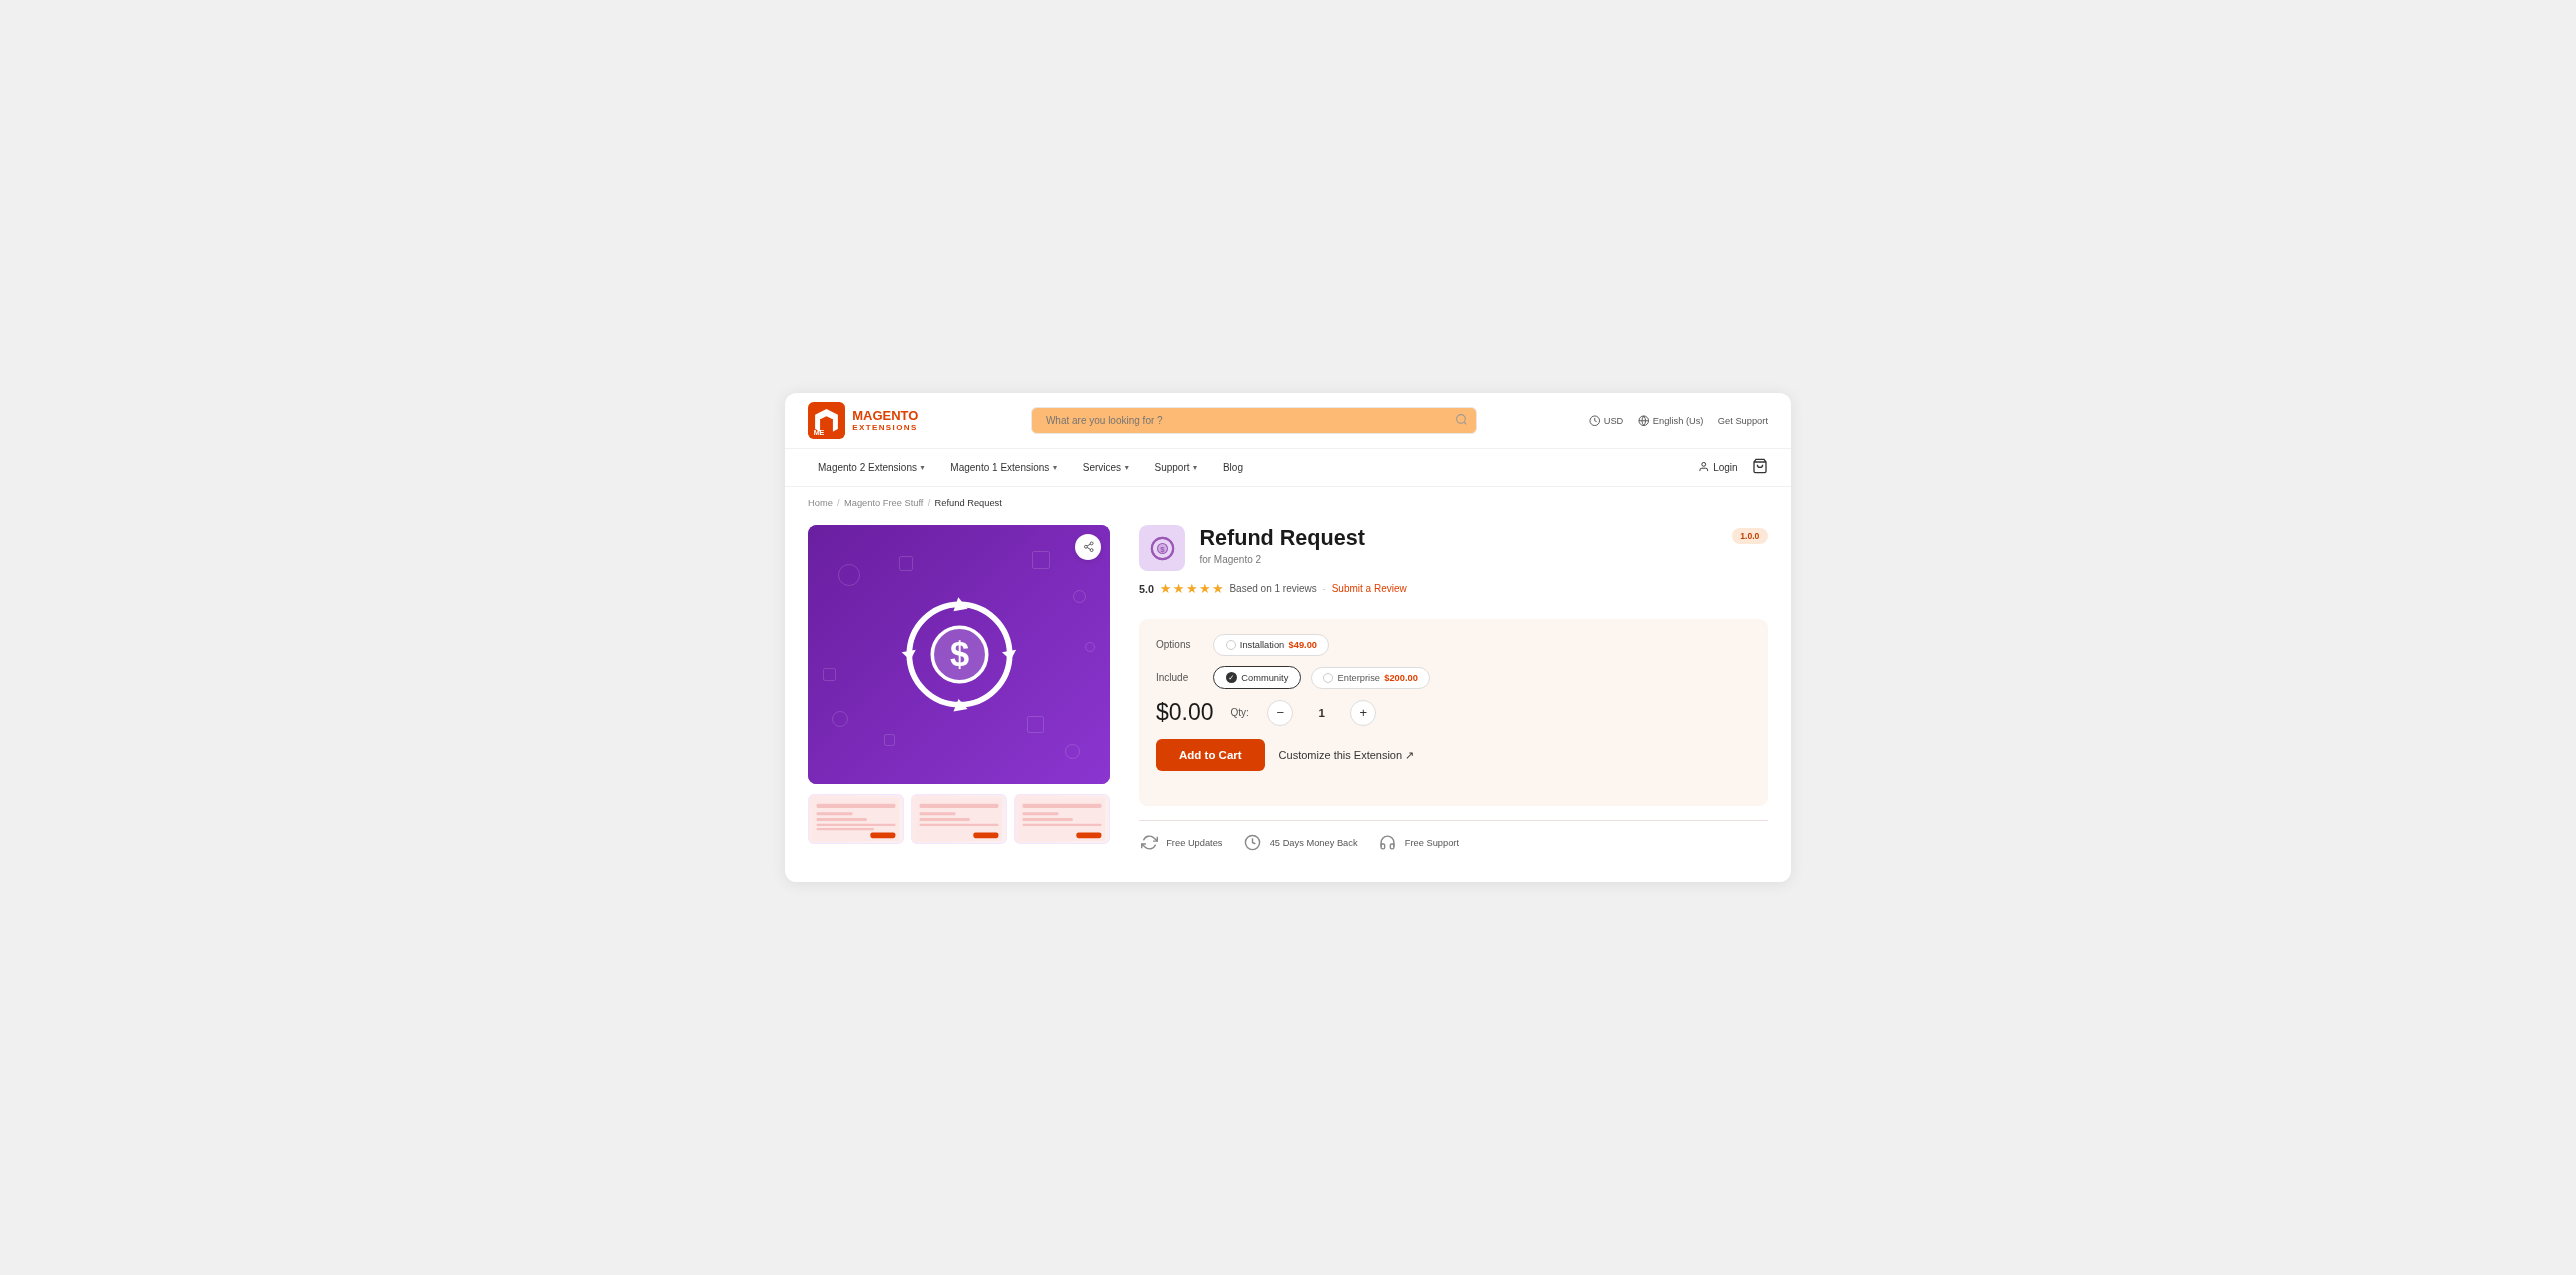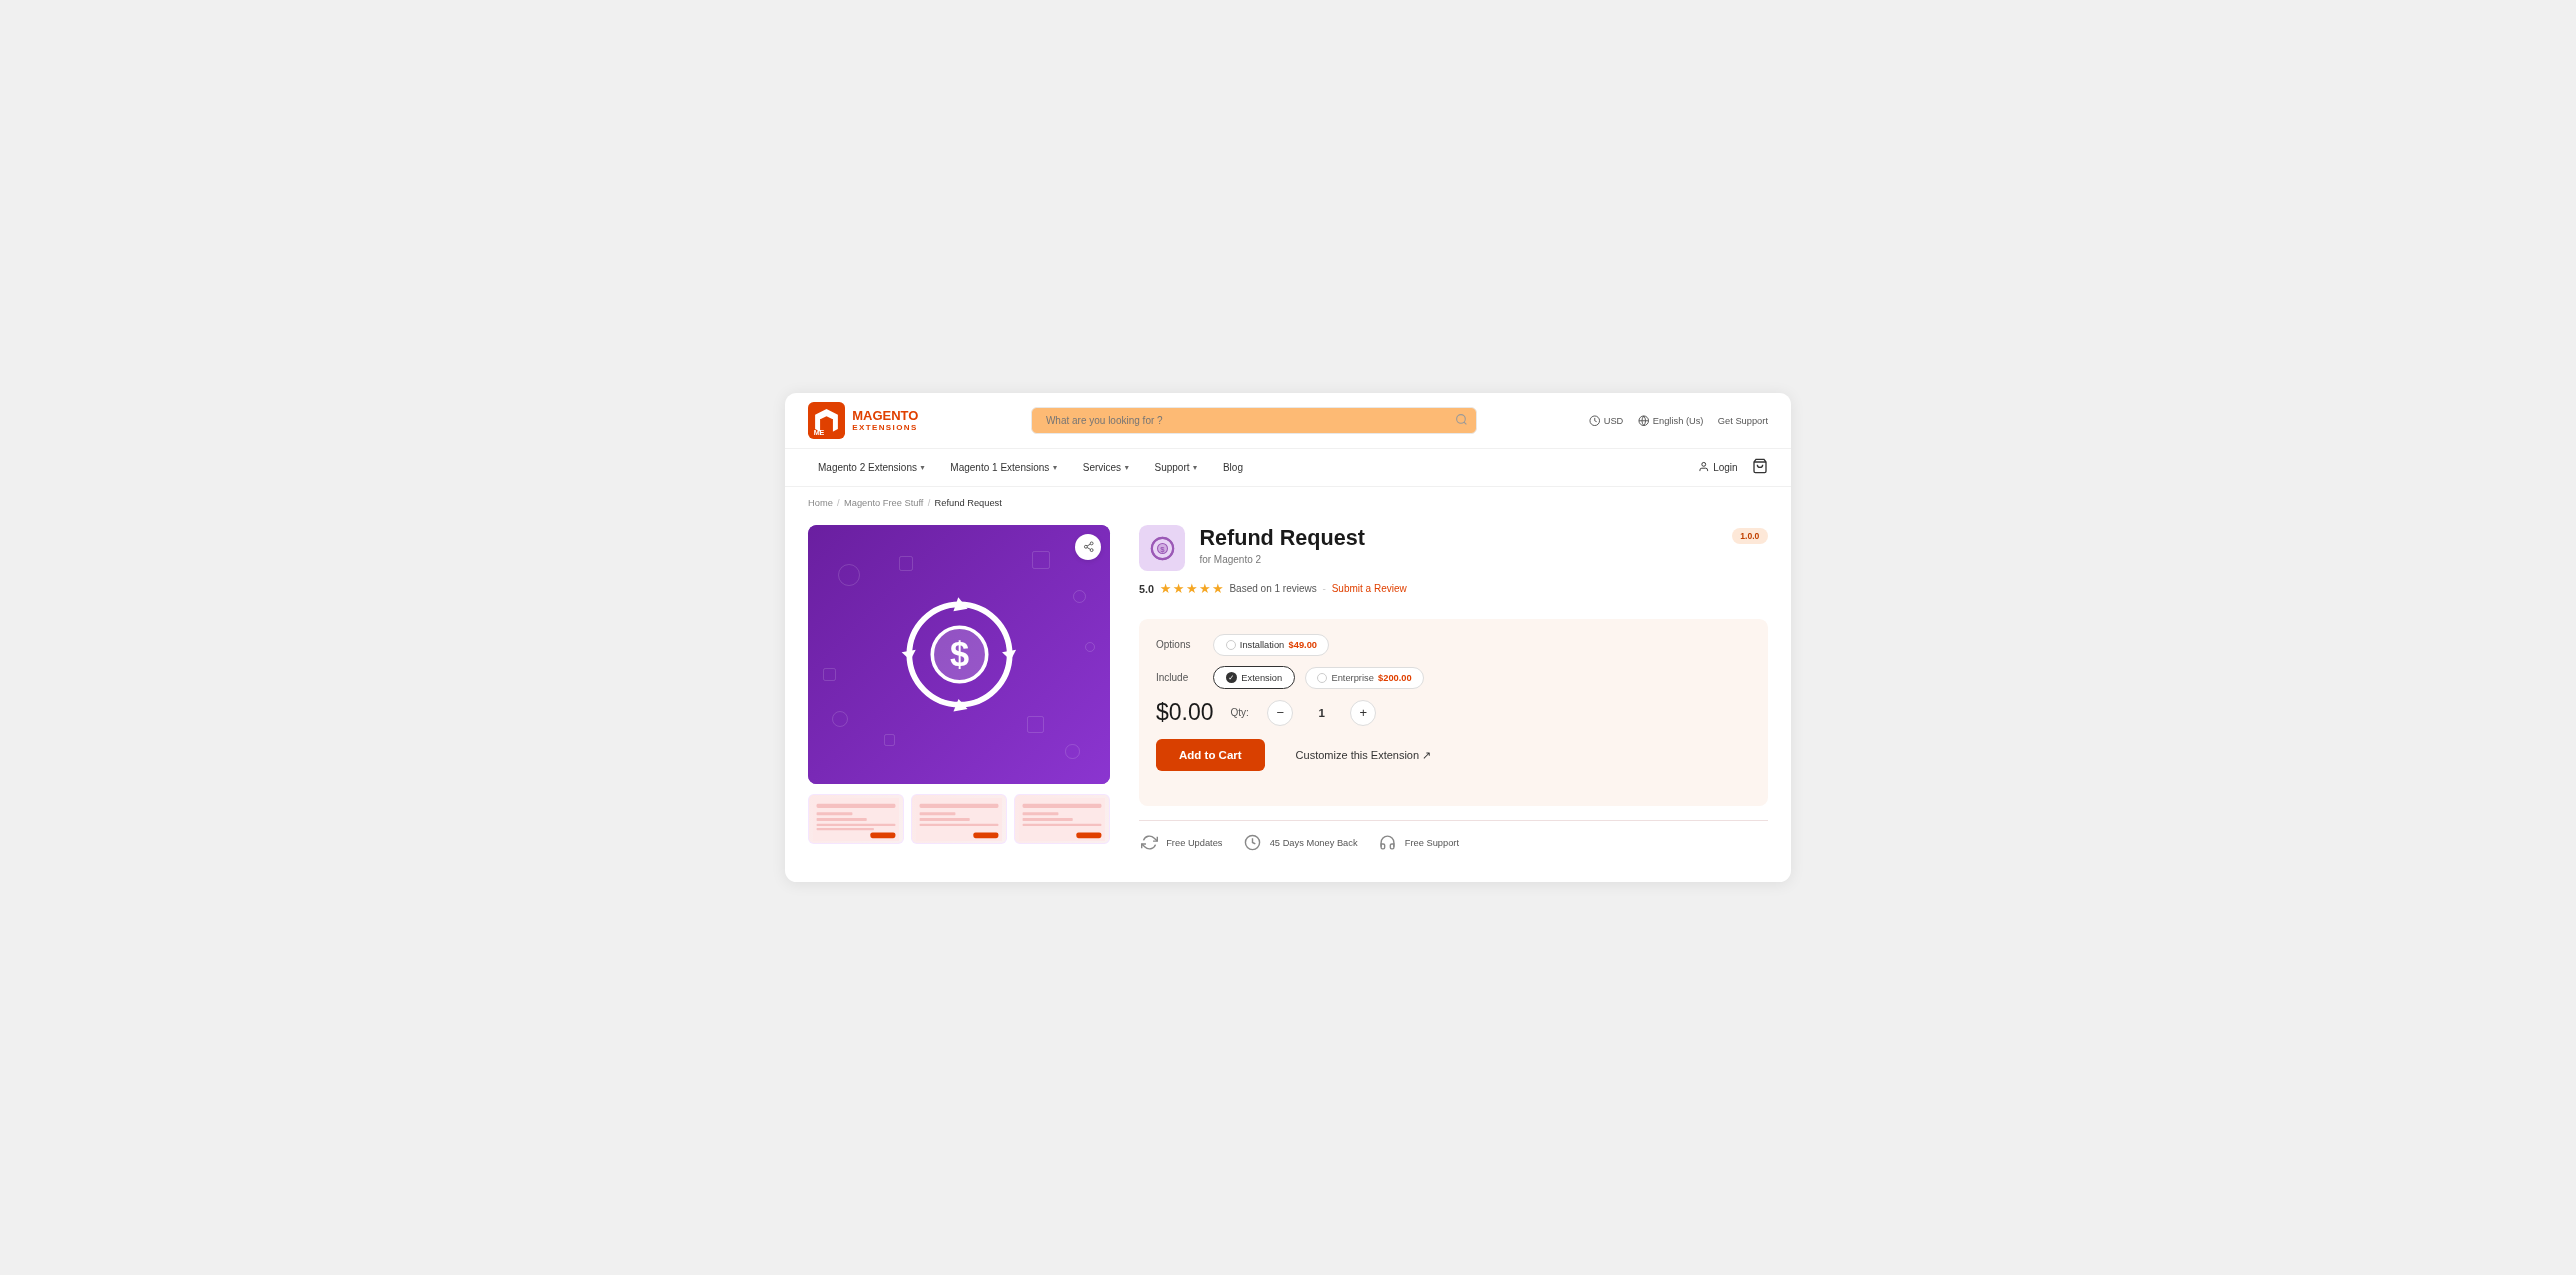--- a/index.html
+++ b/index.html
@@ -435,21 +435,21 @@
     .qty-value {
       width: 29px;
       text-align: center;
       font-size: 11.5px;
       font-weight: 600;
       color: #333;
     }
     .cta-row {
       display: flex;
       align-items: center;
-      gap: 31px;
+      gap: 14px;
       margin-bottom: 20px;
     }
     .add-to-cart-btn {
       background: #d94000;
       color: #fff;
       border: none;
       border-radius: 5.8px;
       padding: 10px 23px;
       font-size: 11.5px;
       font-weight: 600;
@@ -722,21 +722,21 @@
             <div class="radio-dot"></div>
             <span>Installation</span>
             <span style="color:#e04000;font-weight:600;">$49.00</span>
           </div>
         </div>
 
         <div class="include-row">
           <span class="include-label">Include</span>
           <div class="include-pill selected">
             <div class="check-icon">✓</div>
-            <span>Extension</span>
+            <span>Community</span>
           </div>
           <div class="include-pill-ghost">
             <div class="radio-empty"></div>
             <span>Enterprise</span>
             <span style="color:#e04000;font-weight:600;">$200.00</span>
           </div>
         </div>
 
         <div class="price-qty-row">
           <span class="price-display">$0.00</span>

